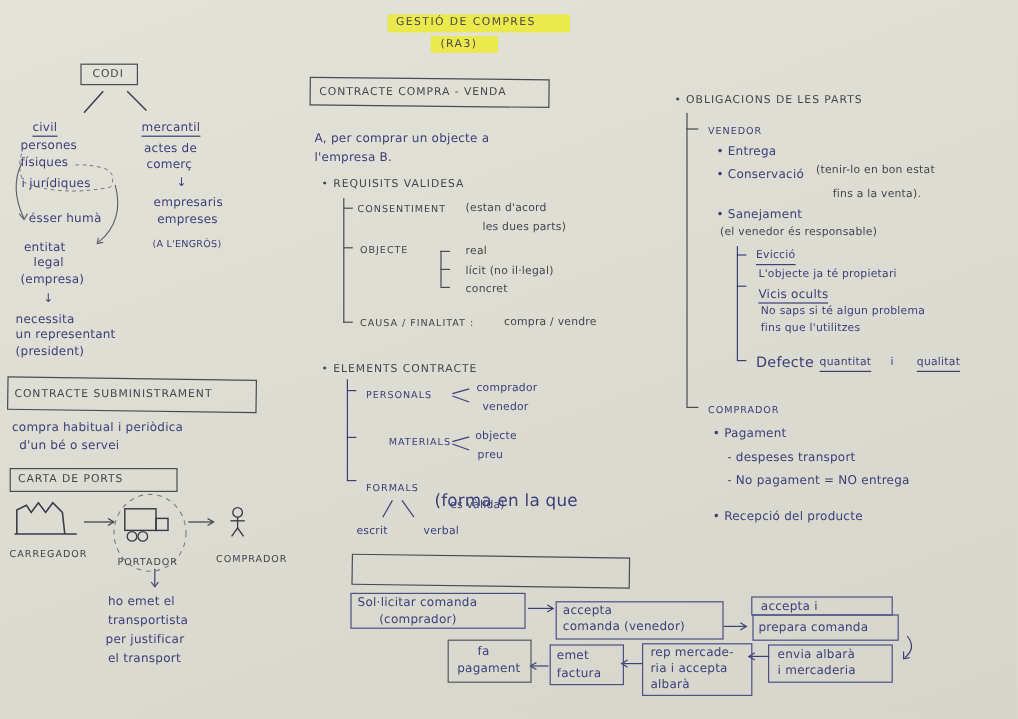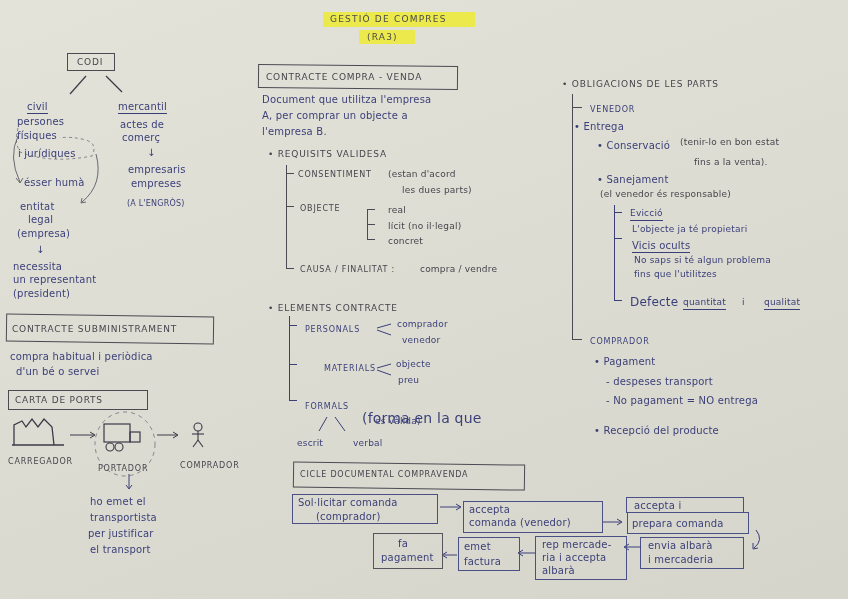--- a/index.html
+++ b/index.html
@@ -134,21 +134,20 @@
     <line x1="5" y1="0" x2="5" y2="14" stroke="#3a3f78" stroke-width="1"></line>
     <path d="M2 11 L5 15 L8 11" fill="none" stroke="#3a3f78" stroke-width="1"></path>
   </svg>
   <div class="hw" style="left:90px; top:495px;">ho emet el</div>
   <div class="hw" style="left:90px; top:511px;">transportista</div>
   <div class="hw" style="left:88px; top:527px;">per justificar</div>
   <div class="hw" style="left:90px; top:543px;">el transport</div>
 
   <div class="boxed" style="left:258px; top:65px; width:200px; height:24px; transform:rotate(0.6deg);"></div>
   <div class="hw grey caps" style="left:266px; top:71px;">CONTRACTE COMPRA - VENDA</div>
-  <div class="hw" style="left:262px; top:93px;">Document que utilitza l'empresa</div>
   <div class="hw" style="left:262px; top:109px;">A, per comprar un objecte a</div>
   <div class="hw" style="left:262px; top:125px;">l'empresa B.</div>
 
   <div class="hw grey caps" style="left:268px; top:148px;">• REQUISITS VALIDESA</div>
   <div class="gline" style="left:286px; top:165px; width:1.2px; height:104px;"></div>
   <div class="gline" style="left:286px; top:173px; width:8px; height:1.2px;"></div>
   <div class="gline" style="left:286px; top:206px; width:8px; height:1.2px;"></div>
   <div class="gline" style="left:286px; top:268px; width:8px; height:1.2px;"></div>
   <div class="hw grey caps" style="left:298px; top:168px; font-size:8px;">CONSENTIMENT</div>
   <div class="hw grey" style="left:388px; top:168px; font-size:9px;">(estan d'acord</div>
@@ -191,21 +190,21 @@
     <line x1="20" y1="2" x2="30" y2="16" stroke="#3a3f78" stroke-width="1"></line>
   </svg>
   <div class="hw" style="left:297px; top:437px; font-size:9px;">escrit</div>
   <div class="hw" style="left:353px; top:437px; font-size:9px;">verbal</div>
 
   <div class="hw grey caps" style="left:562px; top:78px;">• OBLIGACIONS DE LES PARTS</div>
   <div class="gline" style="left:572px; top:94px; width:1.2px; height:245px;"></div>
   <div class="gline" style="left:572px; top:107px; width:10px; height:1.2px;"></div>
   <div class="gline" style="left:572px; top:339px; width:10px; height:1.2px;"></div>
   <div class="hw caps" style="left:590px; top:103px; font-size:8px;">VENEDOR</div>
-  <div class="hw" style="left:574px; top:120px;">• Entrega</div>
+  <div class="hw" style="left:597px; top:120px;">• Entrega</div>
   <div class="hw" style="left:597px; top:139px;">• Conservació</div>
   <div class="hw grey" style="left:680px; top:136px; font-size:9px;">(tenir-lo en bon estat</div>
   <div class="hw grey" style="left:694px; top:156px; font-size:9px;">fins a la venta).</div>
   <div class="hw" style="left:597px; top:173px;">• Sanejament</div>
   <div class="hw grey" style="left:600px; top:188px; font-size:9px;">(el venedor és responsable)</div>
   <div class="line" style="left:614px; top:205px; width:1.2px; height:95px;"></div>
   <div class="line" style="left:614px; top:212px; width:8px; height:1.2px;"></div>
   <div class="line" style="left:614px; top:238px; width:8px; height:1.2px;"></div>
   <div class="line" style="left:614px; top:300px; width:8px; height:1.2px;"></div>
   <div class="hw underline" style="left:630px; top:207px; font-size:9px;">Evicció</div>
@@ -218,21 +217,20 @@
   <div class="hw" style="left:742px; top:296px; font-size:9px;">i</div>
   <div class="hw underline" style="left:764px; top:296px; font-size:9px;">qualitat</div>
 
   <div class="hw caps" style="left:590px; top:335px; font-size:8px;">COMPRADOR</div>
   <div class="hw" style="left:594px; top:355px;">• Pagament</div>
   <div class="hw" style="left:606px; top:375px;">- despeses transport</div>
   <div class="hw" style="left:606px; top:394px;">- No pagament = NO entrega</div>
   <div class="hw" style="left:594px; top:424px;">• Recepció del producte</div>
 
   <div class="boxed" style="left:293px; top:463px; width:232px; height:26px; transform:rotate(0.8deg);"></div>
-  <div class="hw grey caps" style="left:300px; top:468px; font-size:8px;">CICLE DOCUMENTAL COMPRAVENDA</div>
 
   <div class="blue-box" style="left:292px; top:494px; width:146px; height:30px;"></div>
   <div class="hw" style="left:298px; top:496px;">Sol·licitar comanda</div>
   <div class="hw" style="left:316px; top:510px;">(comprador)</div>
 
   <svg width="28" height="10" style="left:440px; top:502px;">
     <line x1="0" y1="5" x2="20" y2="5" stroke="#3a3f78" stroke-width="1"></line>
     <path d="M16 2 L21 5 L16 8" fill="none" stroke="#3a3f78" stroke-width="1"></path>
   </svg>
 

